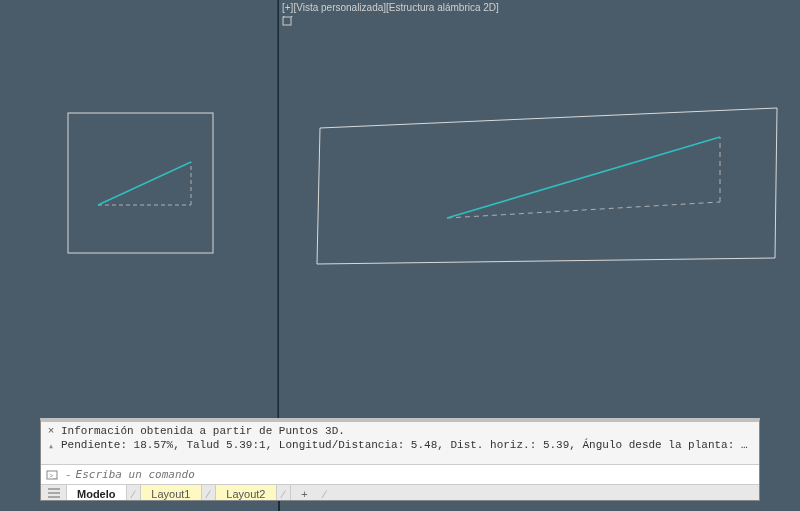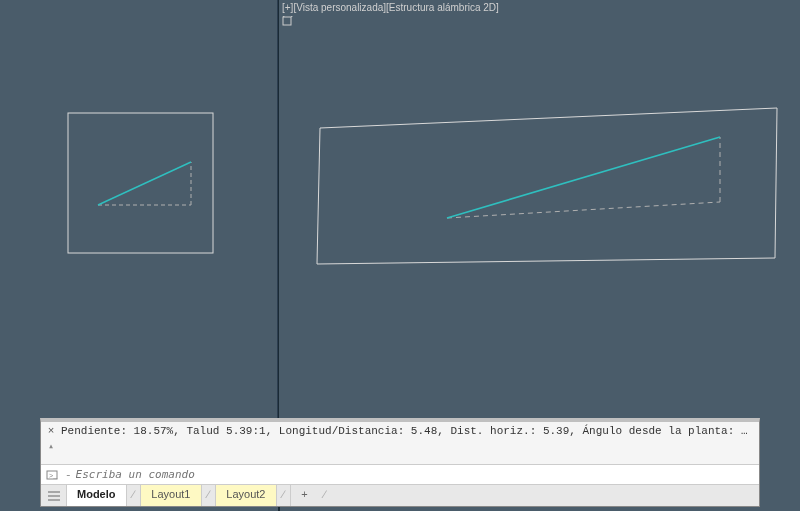--- a/index.html
+++ b/index.html
@@ -104,21 +104,21 @@
     font-style: italic;
     color: #999;
     height: 18px;
     padding-left: 2px;
   }
   .tabs-row {
     display: flex;
     align-items: stretch;
     background: #e8e8e8;
     border-top: 1px solid #ccc;
-    height: 22px;
+    height: 16px;
     font-family: "Segoe UI", Arial, sans-serif;
     font-style: normal;
     font-size: 11px;
   }
   .tab-menu {
     width: 26px;
     display: flex;
     align-items: center;
     justify-content: center;
     border-right: 1px solid #ccc;
@@ -186,20 +186,21 @@
       <line x1="168" y1="218" x2="441" y2="137" stroke="#2fbfbf" stroke-width="1.6"></line>
     </svg>
   </div>
 
 </div>
 
 <div class="command-panel">
   <div class="cmd-history">
     <div class="cmd-close">×</div>
     <div class="cmd-up">▴</div>
+    <div class="hline">Información obtenida a partir de Puntos 3D.</div>
     <div class="hline">Pendiente: 18.57%, Talud 5.39:1, Longitud/Distancia: 5.48, Dist. horiz.: 5.39, Ángulo desde la planta: 10d31'11"</div>
   </div>
   <div class="cmd-input-row">
     <div class="cmd-prompt-icon">
       <svg width="14" height="12">
           <rect x="1" y="2" width="10" height="8" fill="none" stroke="#888" stroke-width="1"></rect>
           <text x="3" y="9" font-size="7" fill="#888">&gt;_</text>
         </svg>
     </div>
     <span style="color:#888;padding-right:2px">-</span>

